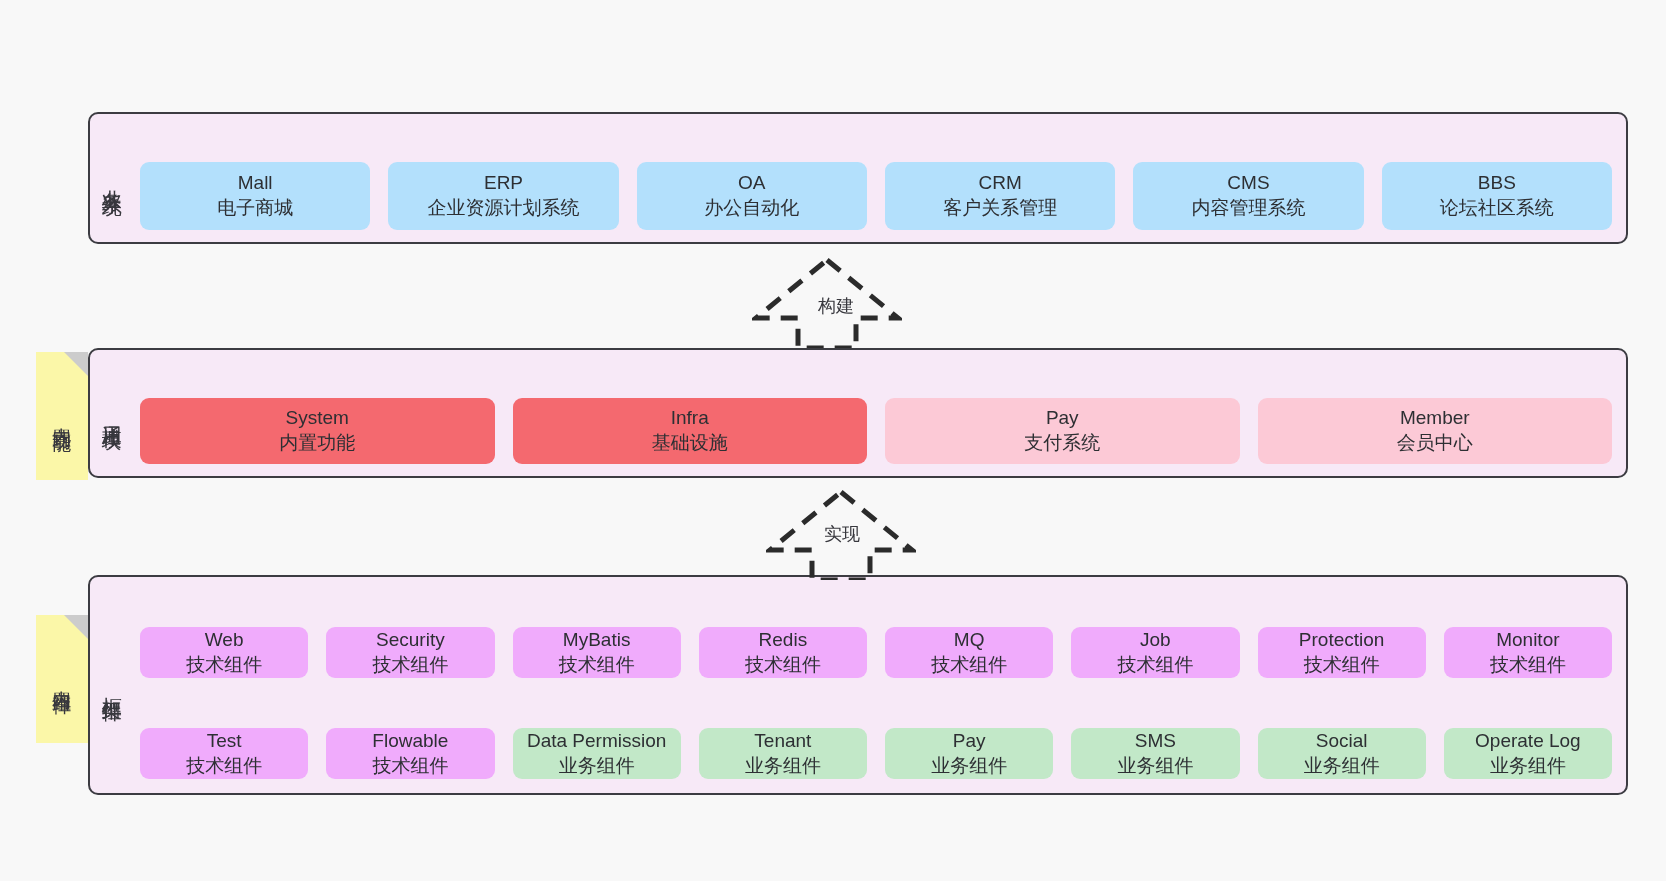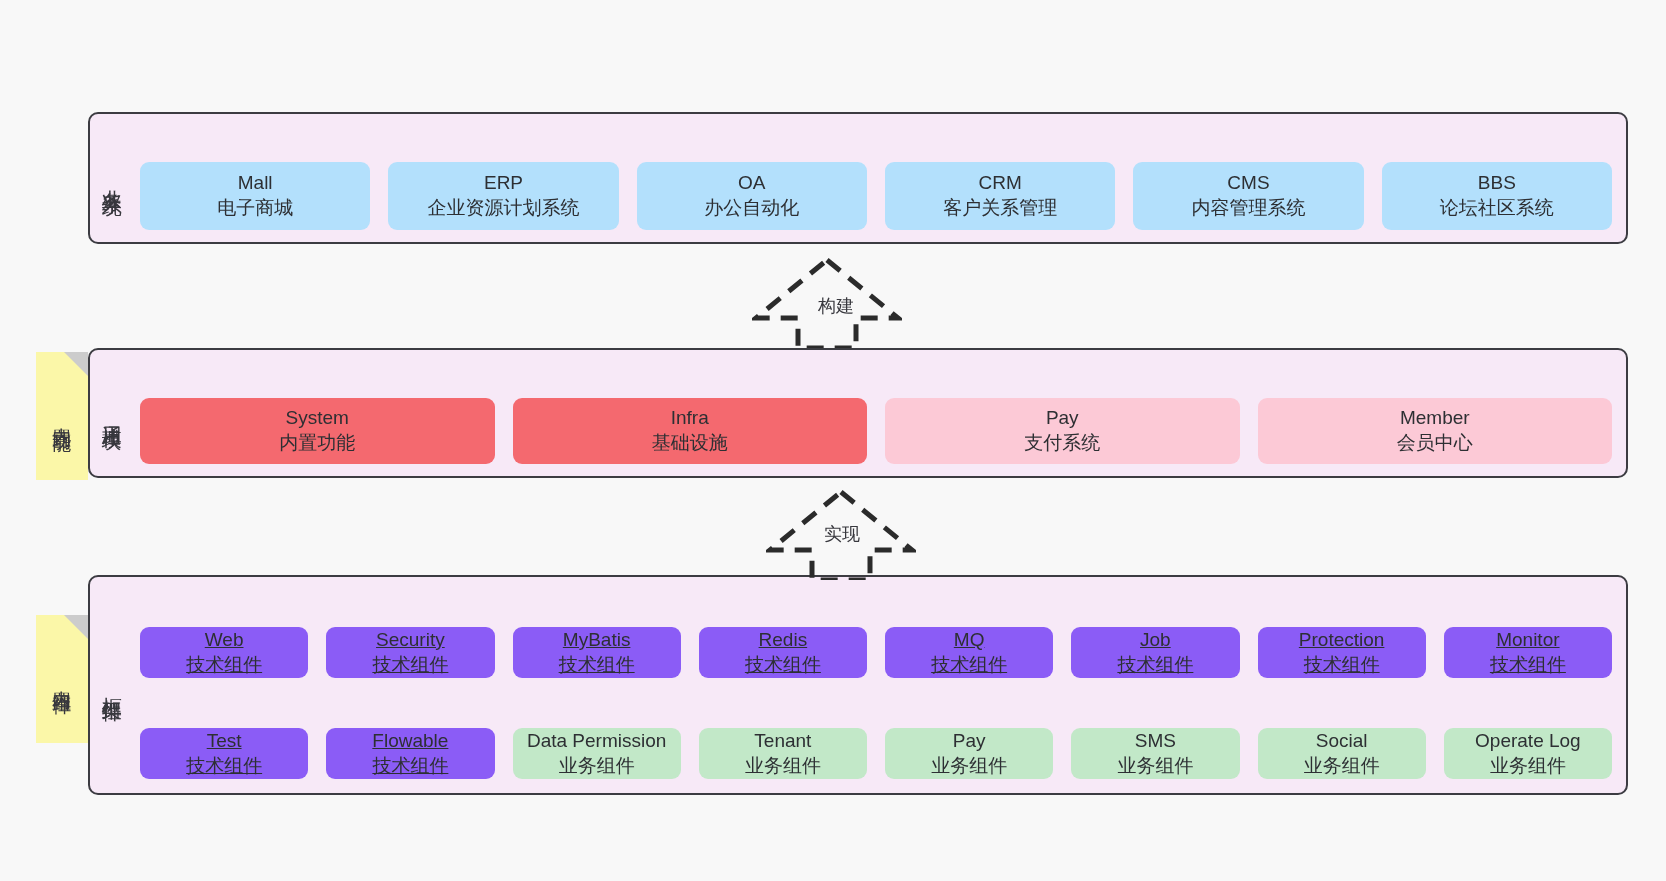--- a/index.html
+++ b/index.html
@@ -72,21 +72,21 @@
     min-width:0;
     margin-top:36px;
   }
   .card .c-en{white-space:normal;}
   .card .c-cn{white-space:nowrap;}
 
   
   .c-blue{background:#b3e0fc;}
   .c-red{background:#f4696f;}
   .c-pink{background:#fcc9d6;}
-  .c-green{background:#8b5cf6;text-decoration:underline;}
+  .c-green{background:#f0abfc;}
   .c-lgreen{background:#c2e8c8;}
 
   
   #layer-business{left:88px;top:112px;width:1540px;height:132px;}
   #layer-common{left:88px;top:348px;width:1540px;height:130px;}
   #layer-framework{left:88px;top:575px;width:1540px;height:220px;}
   #layer-framework .cards{padding:14px 14px 14px 6px;gap:14px;}
 
   
   .note{

